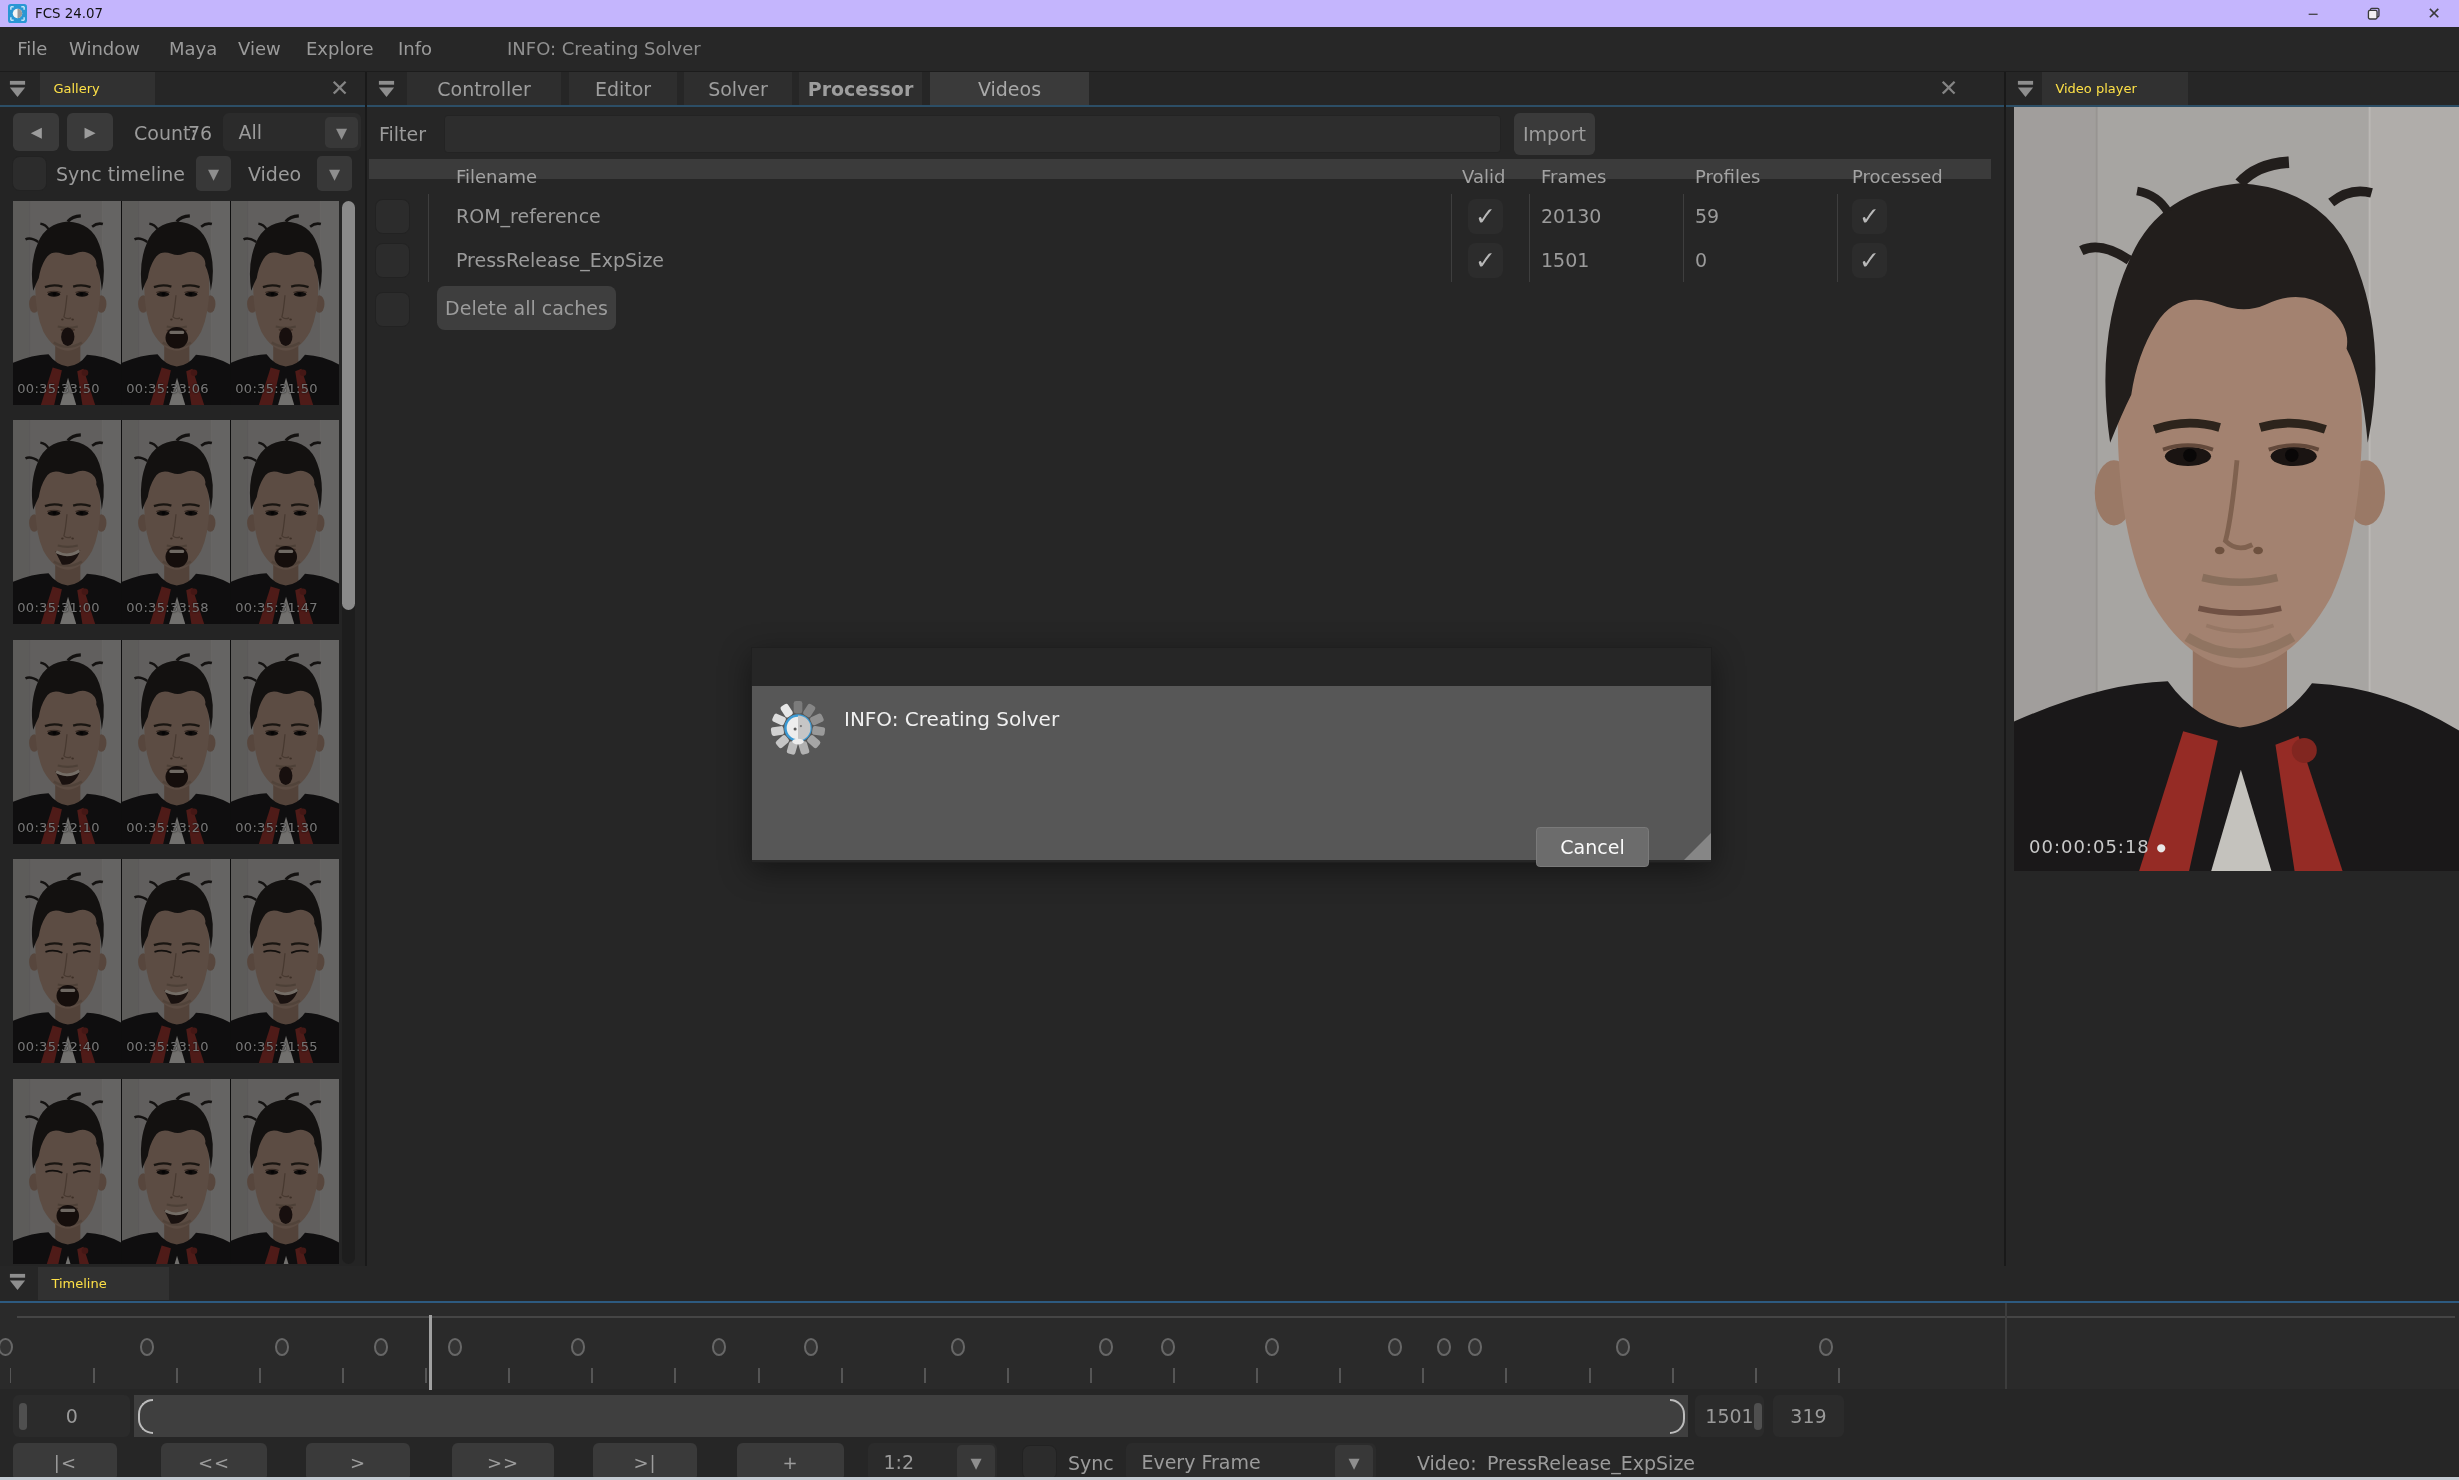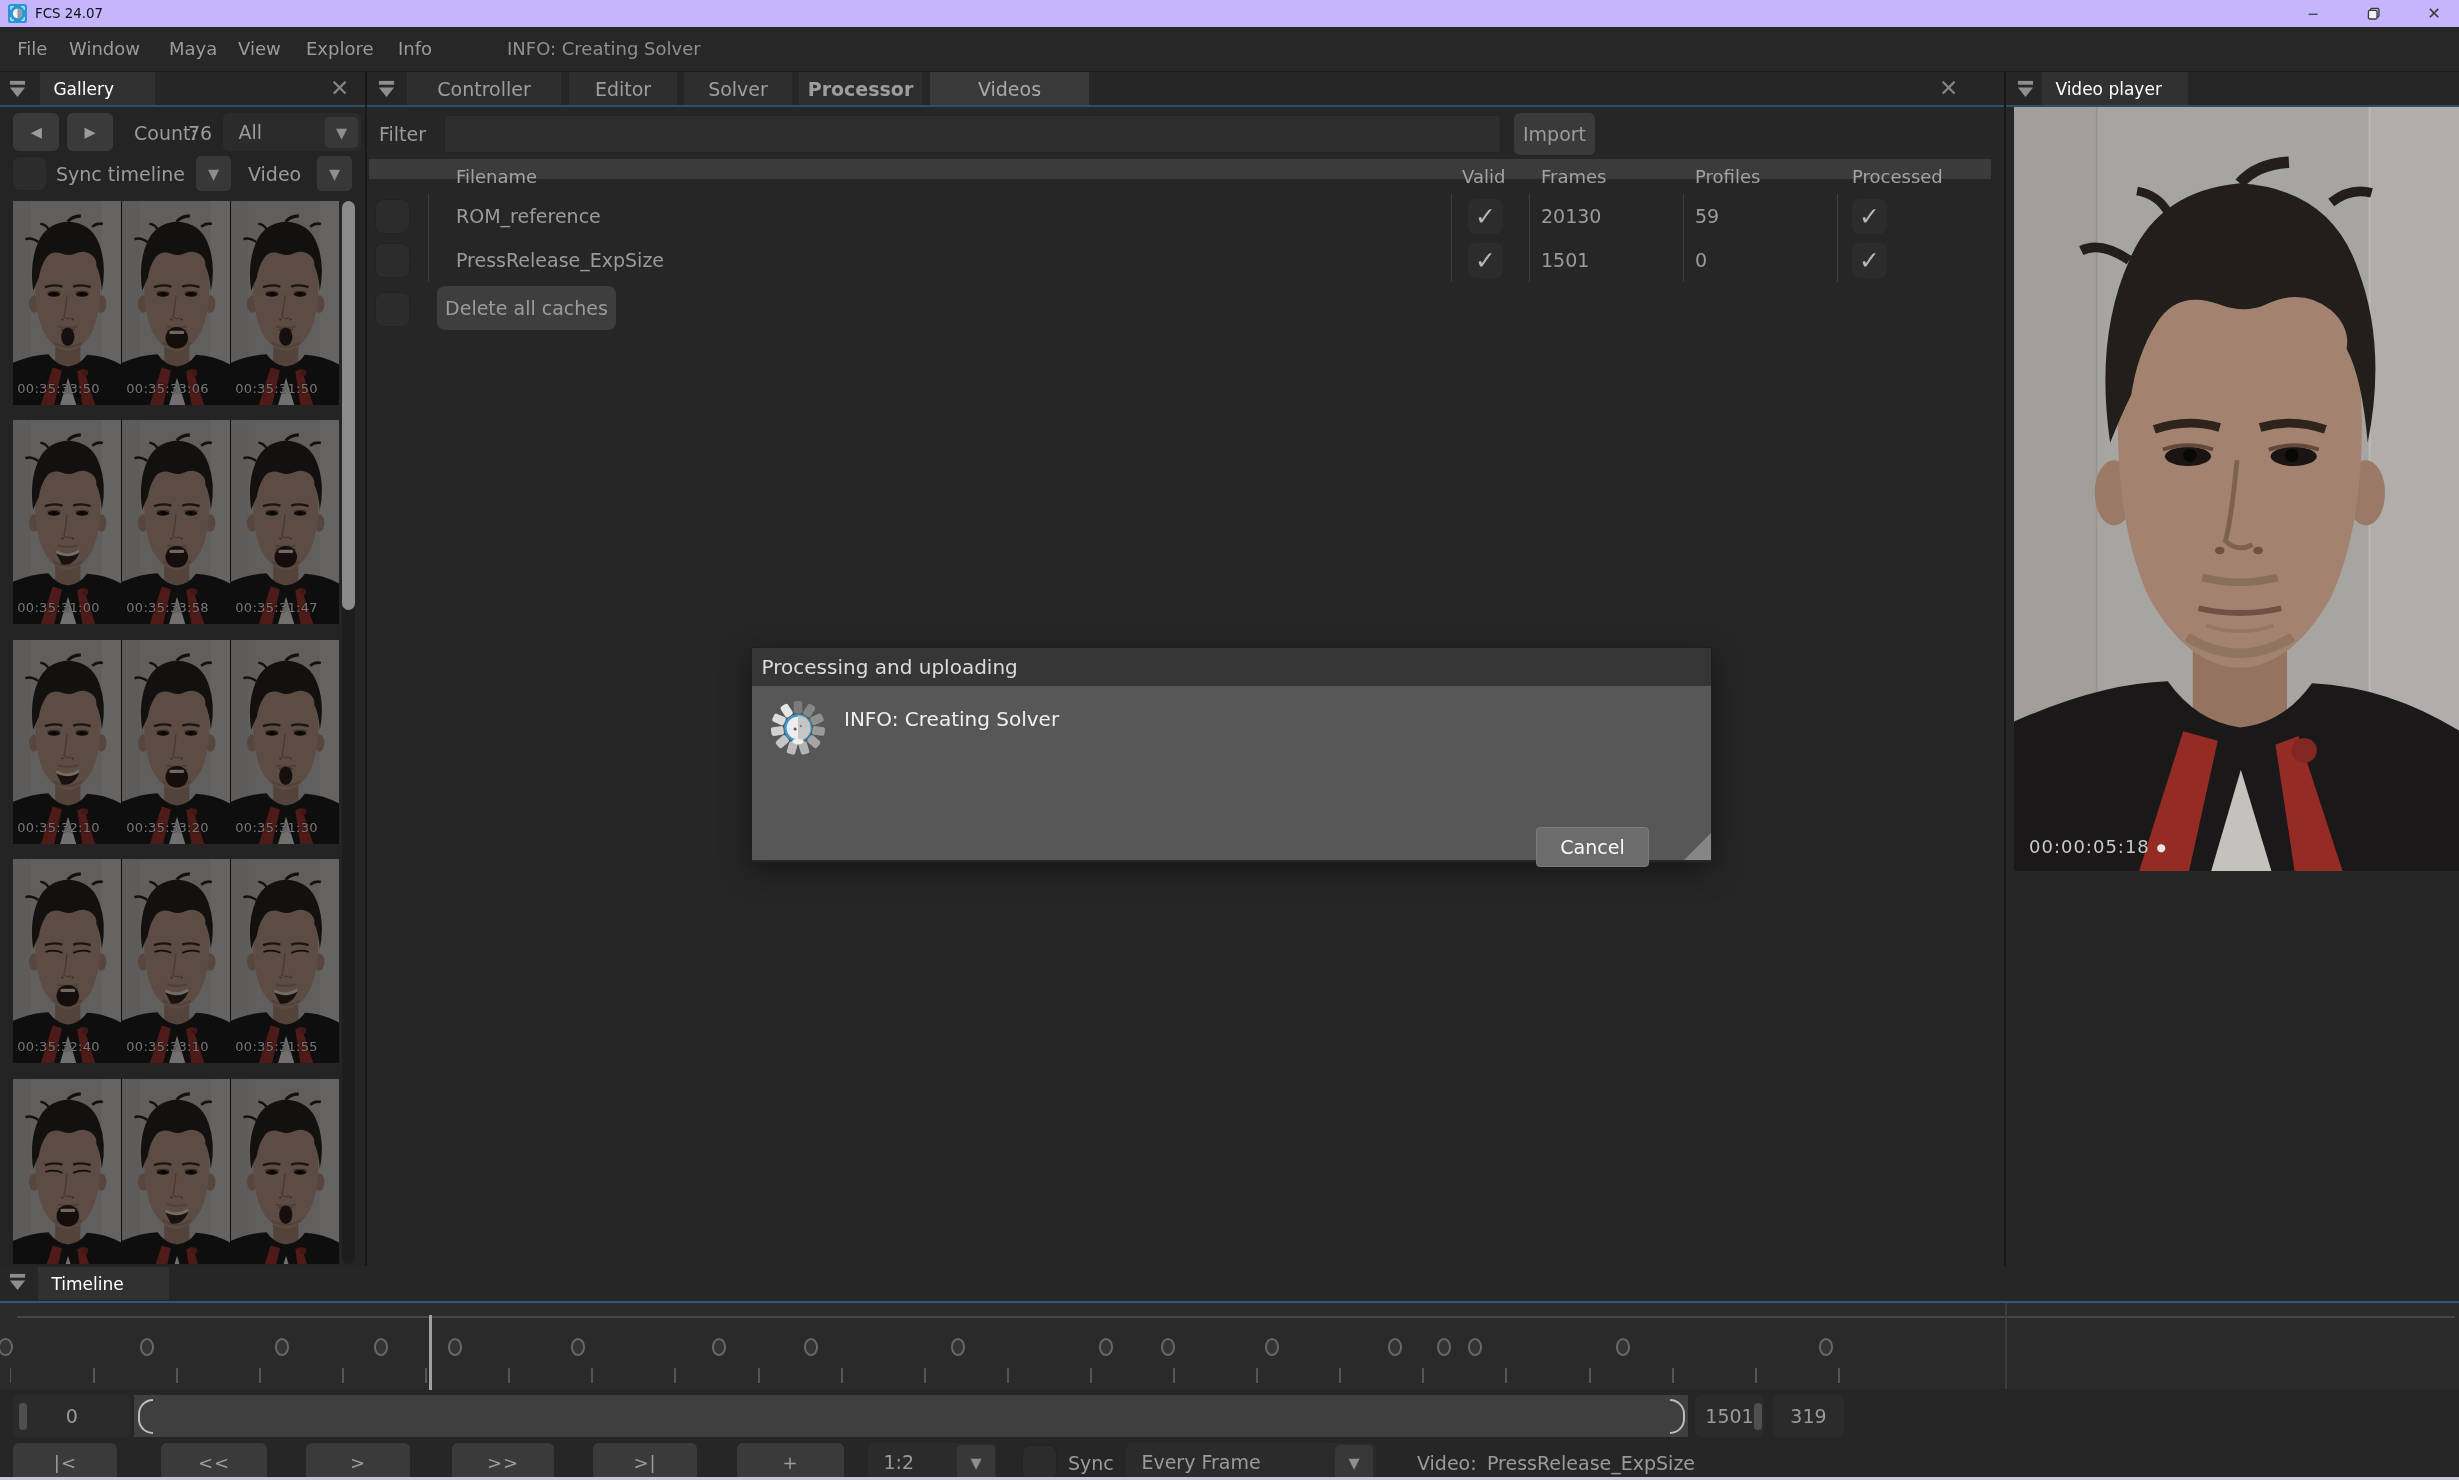--- a/index.html
+++ b/index.html
@@ -12,21 +12,21 @@
   .titlebar .app-title{position:absolute;left:35px;top:0;line-height:27px;font-size:13.4px;color:#111;}
   .appicon{position:absolute;left:7.7px;top:3.8px;width:19px;height:19px;}
   .winbtn{position:absolute;top:0;width:44px;height:27px;display:flex;align-items:center;justify-content:center;color:#3a3a3a;font-size:14.4px;cursor:default;}
 
   
   .menubar{position:absolute;left:0;top:27px;width:2459px;height:45px;background:#272727;border-bottom:1px solid #1c1c1c;}
   .menu-item{position:absolute;top:0;line-height:44px;color:#9b9b9b;font-size:18px;}
   .menu-status{position:absolute;left:507px;top:0;line-height:44px;color:#909090;font-size:18px;}
 
   
-  .panel-header-tab{position:absolute;top:72px;height:33px;background:#313131;color:#ffffff;font-size:17px;
+  .panel-header-tab{position:absolute;top:72px;height:33px;background:#313131;color:#fde047;font-size:13px;
                     display:flex;align-items:center;padding:0 13.4px;}
   .collapse-icon{position:absolute;top:79px;width:19px;height:19px;}
   .blue-line{position:absolute;top:105px;height:1.9px;background:#2c4e66;}
   .close-x{position:absolute;top:76px;font-size:23px;color:#848484;line-height:25px;}
 
   .gallery-body{position:absolute;left:0;top:107px;width:365px;height:1160px;background:#242424;}
   .v-divider{position:absolute;top:72px;width:1.9px;height:1194px;background:#191919;}
 
   .btn{position:absolute;background:#3a3a3a;border-radius:5.8px;color:#9c9c9c;display:flex;align-items:center;justify-content:center;font-size:18px;}
   .combo{position:absolute;background:#2b2b2b;border-radius:5.8px;color:#9b9b9b;display:flex;align-items:center;padding-left:15.4px;font-size:19px;}
@@ -954,21 +954,20 @@
     </div>
   <div class="drop-btn" style="left:1335px;top:1445px;width:38px;height:35px;">
       <span>▼</span>
     </div>
   <span class="label" style="left:1417px;top:1452px;font-size:19px;">Video:</span>
   <span class="label" style="left:1487px;top:1452px;font-size:19px;">PressRelease_ExpSize</span>
 
   <div class="bottom-strip"></div>
 
   <div class="modal">
-    <div class="modal-title">Processing and uploading</div>
     <div class="modal-body">
       <svg class="spinner" viewBox="0 0 60 60">
         <g id="spinner-ring">
             <rect x="25.5" y="2" width="9" height="13" rx="2.5" fill="#e6e6e6" opacity="0.25" transform="rotate(0 30 30)"></rect>
             <rect x="25.5" y="2" width="9" height="13" rx="2.5" fill="#e6e6e6" opacity="0.33" transform="rotate(32.7 30 30)"></rect>
             <rect x="25.5" y="2" width="9" height="13" rx="2.5" fill="#e6e6e6" opacity="0.40" transform="rotate(65.4 30 30)"></rect>
             <rect x="25.5" y="2" width="9" height="13" rx="2.5" fill="#e6e6e6" opacity="0.47" transform="rotate(98.10000000000001 30 30)"></rect>
             <rect x="25.5" y="2" width="9" height="13" rx="2.5" fill="#e6e6e6" opacity="0.55" transform="rotate(130.8 30 30)"></rect>
             <rect x="25.5" y="2" width="9" height="13" rx="2.5" fill="#e6e6e6" opacity="0.63" transform="rotate(163.5 30 30)"></rect>
             <rect x="25.5" y="2" width="9" height="13" rx="2.5" fill="#e6e6e6" opacity="0.70" transform="rotate(196.20000000000002 30 30)"></rect>

